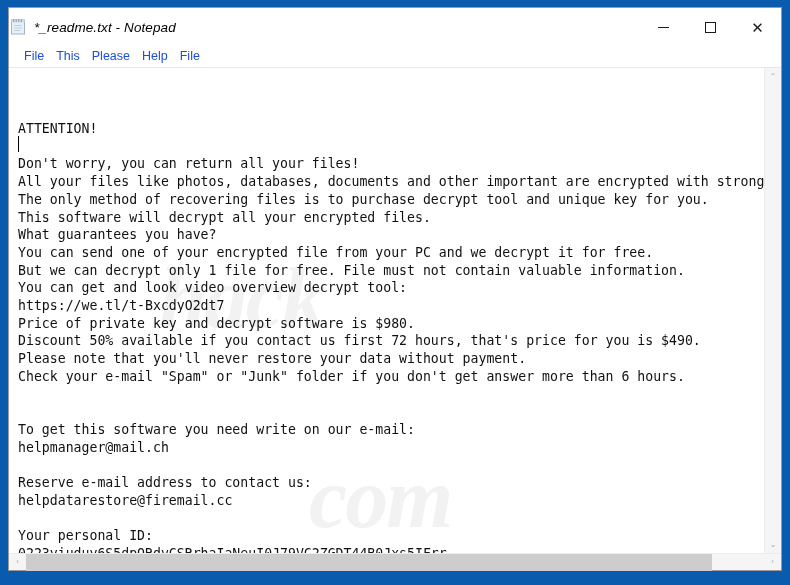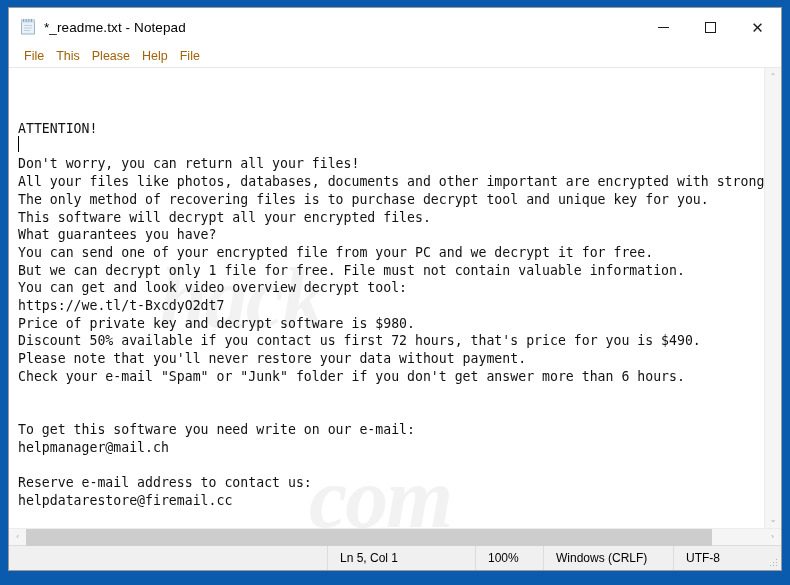--- a/index.html
+++ b/index.html
@@ -41,23 +41,24 @@
     min-height: 38px;
     background: #ffffff;
     display: flex;
     align-items: center;
     position: relative;
   }
 
   .title-left {
     display: flex;
     align-items: center;
-    padding-left: 10px;
+    padding-left: 0;
     flex: 1;
     min-width: 0;
+    font-style: italic;
   }
 
   .app-icon {
     width: 18px;
     height: 18px;
     margin-right: 7px;
     flex-shrink: 0;
     position: relative;
   }
 
@@ -108,21 +109,21 @@
     min-height: 22px;
     background: #ffffff;
     display: flex;
     align-items: center;
     padding-left: 9px;
     border-bottom: 1px solid #e8e8e8;
   }
 
   .menu-item {
     font-size: 12.5px;
-    color: #a16207;
+    color: #1d4ed8;
     padding: 1px 6px 2px 6px;
     cursor: default;
     white-space: nowrap;
   }
 
   
   .edit-wrap {
     flex: 1;
     display: flex;
     min-height: 0;
@@ -376,25 +377,15 @@
     </div>
 
     <div class="hscroll">
       <div class="hs-arrow">‹</div>
       <div class="hs-track">
         <div class="hs-thumb"></div>
       </div>
       <div class="hs-arrow">›</div>
     </div>
 
-    <div class="statusbar">
-      <div class="sb-spacer"></div>
-      <div class="sb-cell sb-ln">Ln 5, Col 1</div>
-      <div class="sb-cell sb-zoom">100%</div>
-      <div class="sb-cell sb-eol">Windows (CRLF)</div>
-      <div class="sb-cell sb-enc">UTF-8</div>
-      <div class="sb-grip">
-        <span class="grip-dots"></span>
-      </div>
-    </div>
 
   </div>
 </div>
 
 </body></html>

